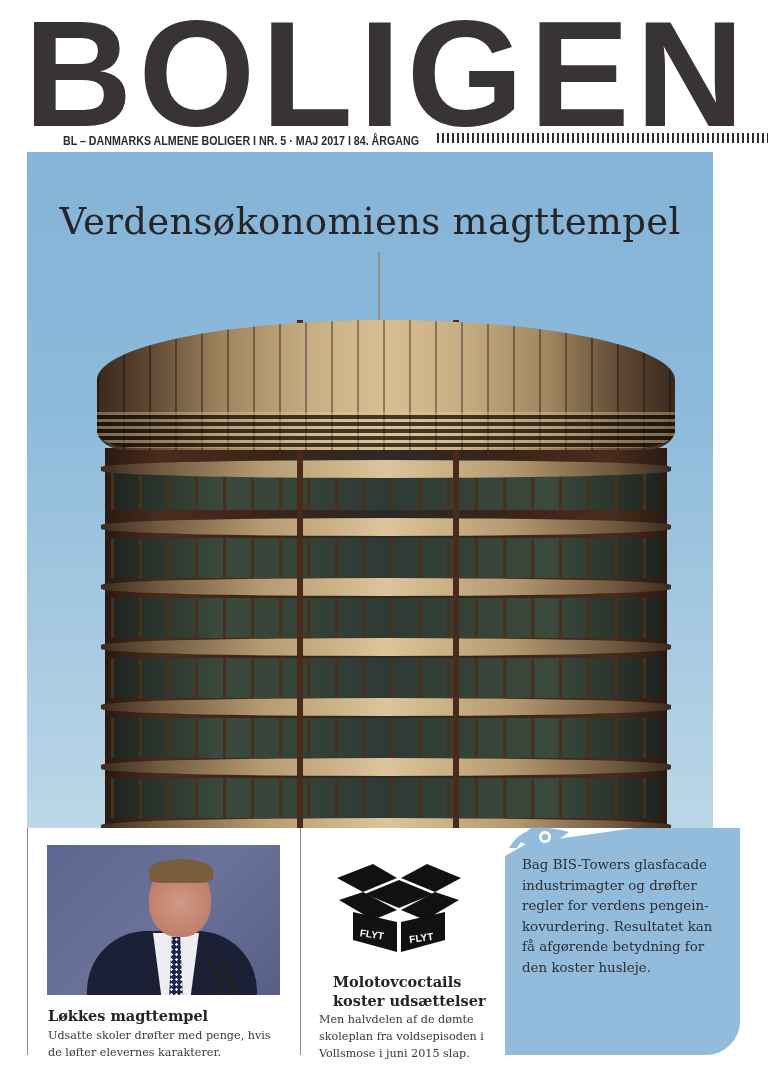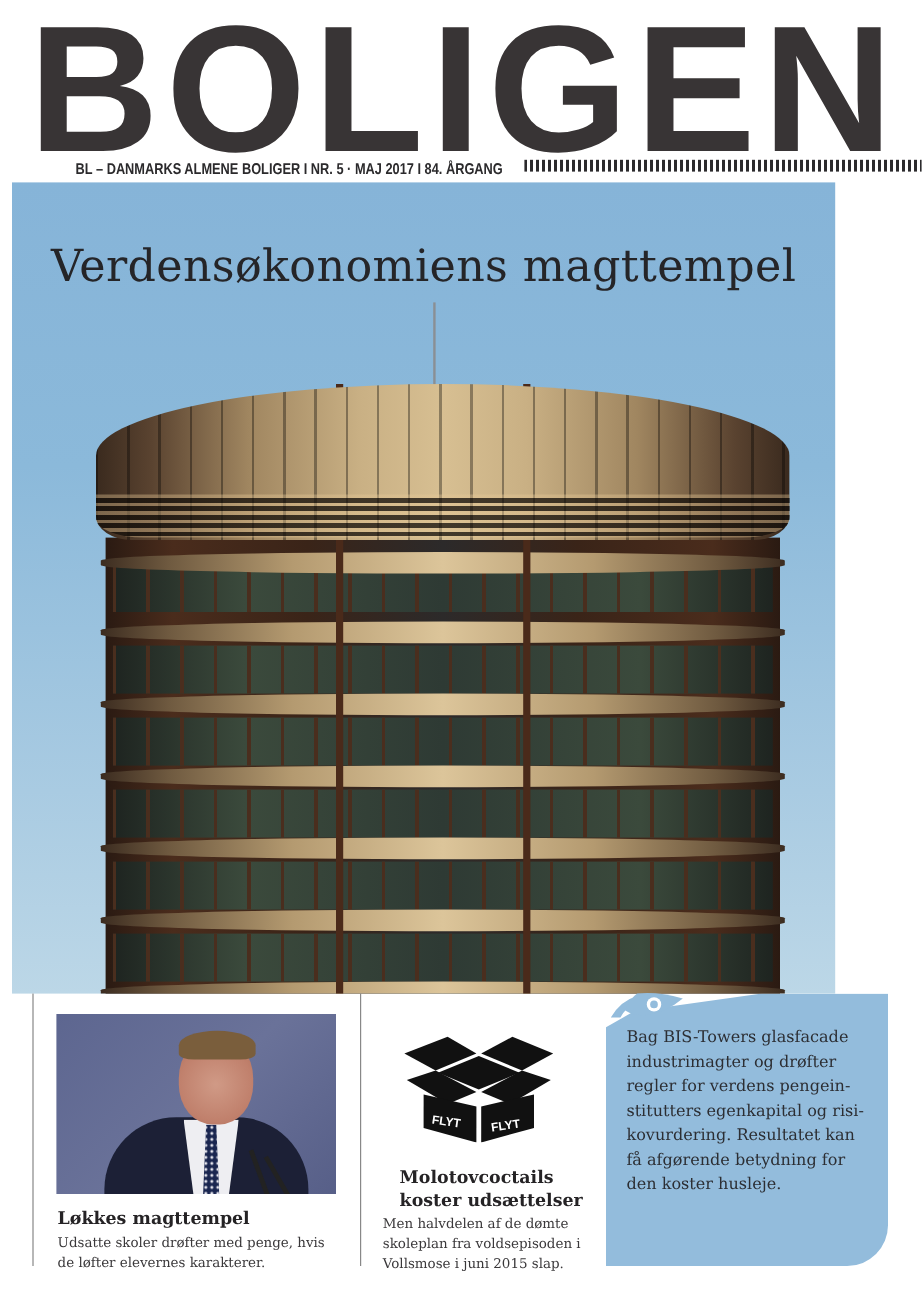--- a/index.html
+++ b/index.html
@@ -22,21 +22,21 @@
       font-family: "Liberation Sans", sans-serif; font-weight: 700; font-size: 13px;
       color: #2b2a2c; letter-spacing: 0px; margin-left: 36px;
     }
     .tagline .tag-text { transform: scaleX(0.82); transform-origin: left center; display: inline-block; }
     .tagline .ticks {
       flex: 1; height: 10px; margin-left: -60px;
       background: repeating-linear-gradient(90deg, #2b2a2c 0 2px, transparent 2px 5px);
     }
 
     .hero {
-      position: absolute; left: 10px; top: 152px; width: 686px; height: 676px;
+      position: absolute; left: 27px; top: 152px; width: 686px; height: 676px;
       background: linear-gradient(180deg, #86b4d8 0%, #8bb9da 35%, #a9cbe2 75%, #bcd7e7 100%);
       overflow: hidden;
     }
     .hero-title {
       position: absolute; left: 0; right: 0; top: 48px; text-align: center;
       font-family: "DejaVu Serif", serif; font-size: 37px; color: #252528;
       letter-spacing: 0.3px; font-weight: 400;
     }
     .antenna { position: absolute; left: 351px; top: 100px; width: 2px; height: 70px; background: #8a8f94; }
 
@@ -211,17 +211,16 @@
 <svg class="eye-icon" viewBox="0 0 70 30">
   <path d="M2,22 Q10,8 24,4 L22,10 Q14,14 10,22 Z" fill="#93bcdc"></path>
   <path d="M24,2 Q40,0 62,6 Q48,18 30,20 Q20,20 14,16 Q18,6 24,2 Z" fill="#93bcdc"></path>
   <circle cx="38" cy="11" r="6" fill="#ffffff"></circle>
   <circle cx="38" cy="11" r="3.2" fill="#93bcdc"></circle>
 </svg>
 <div class="info-text">
   <span>Bag BIS-Towers glasfacade</span>
   <span>industrimagter og drøfter</span>
   <span>regler for verdens pengein-</span>
-  <span>stitutters egenkapital og risi-</span>
   <span>kovurdering. Resultatet kan</span>
   <span>få afgørende betydning for</span>
   <span>den koster husleje.</span>
 </div>
 
 </body></html>

